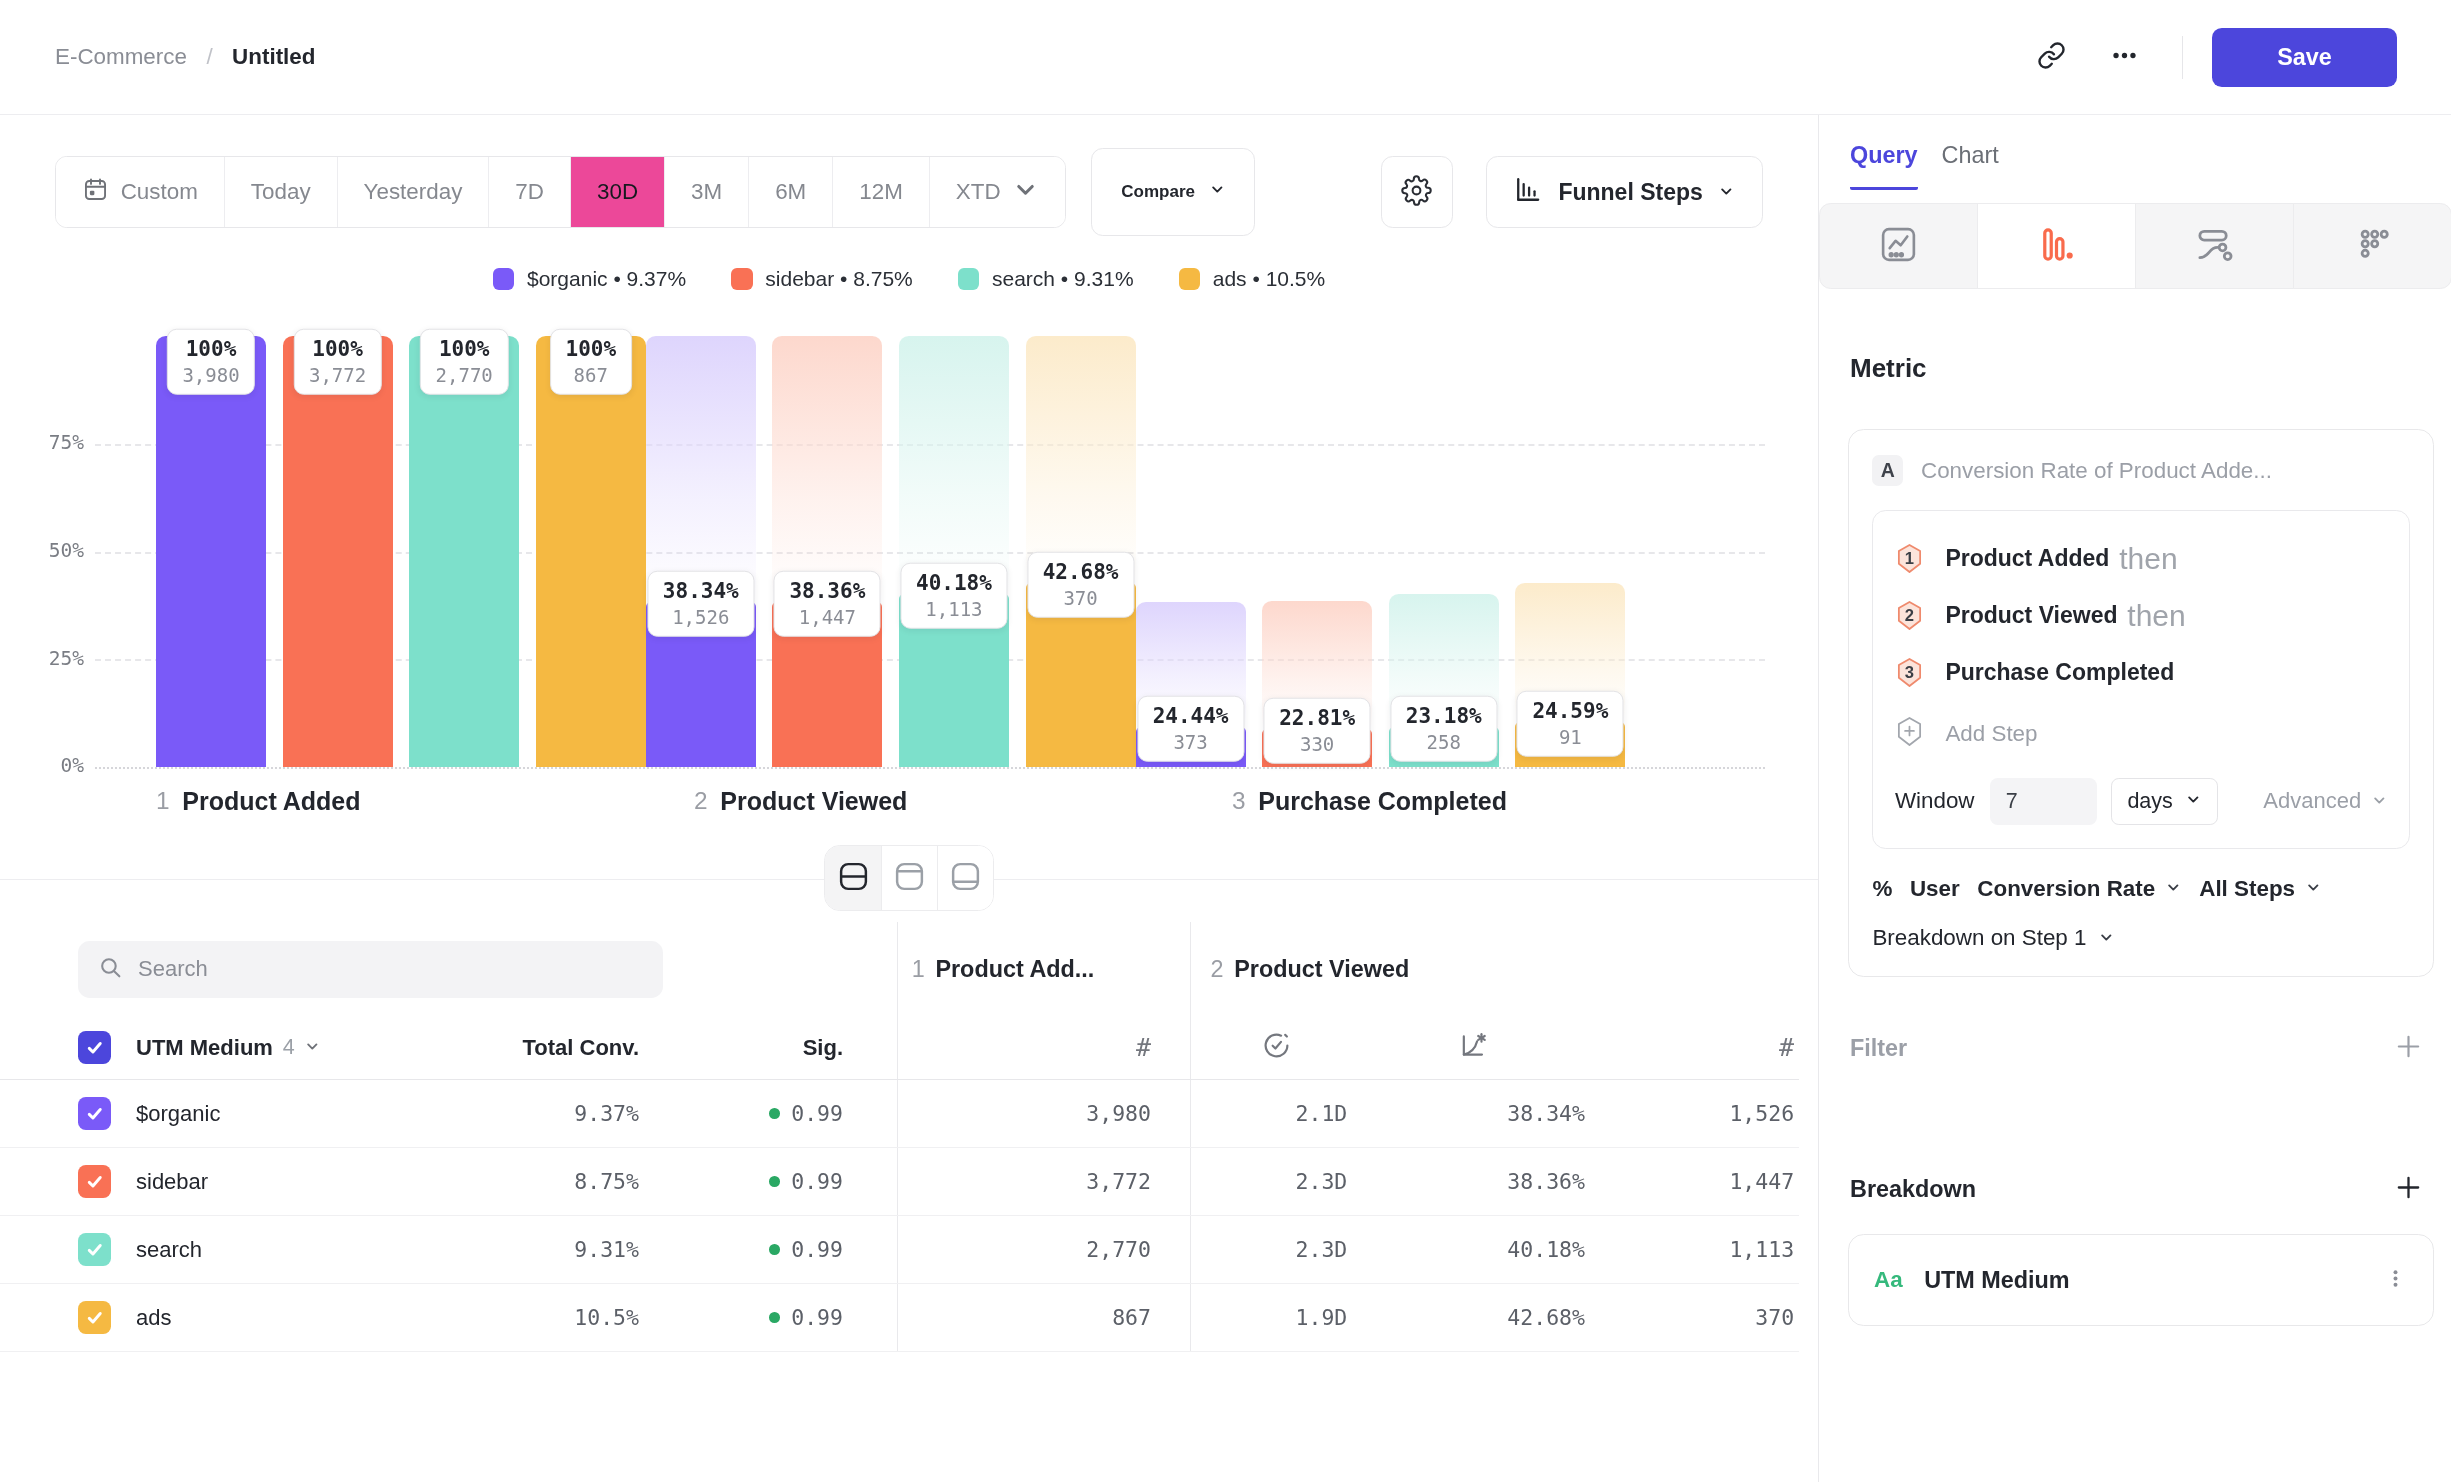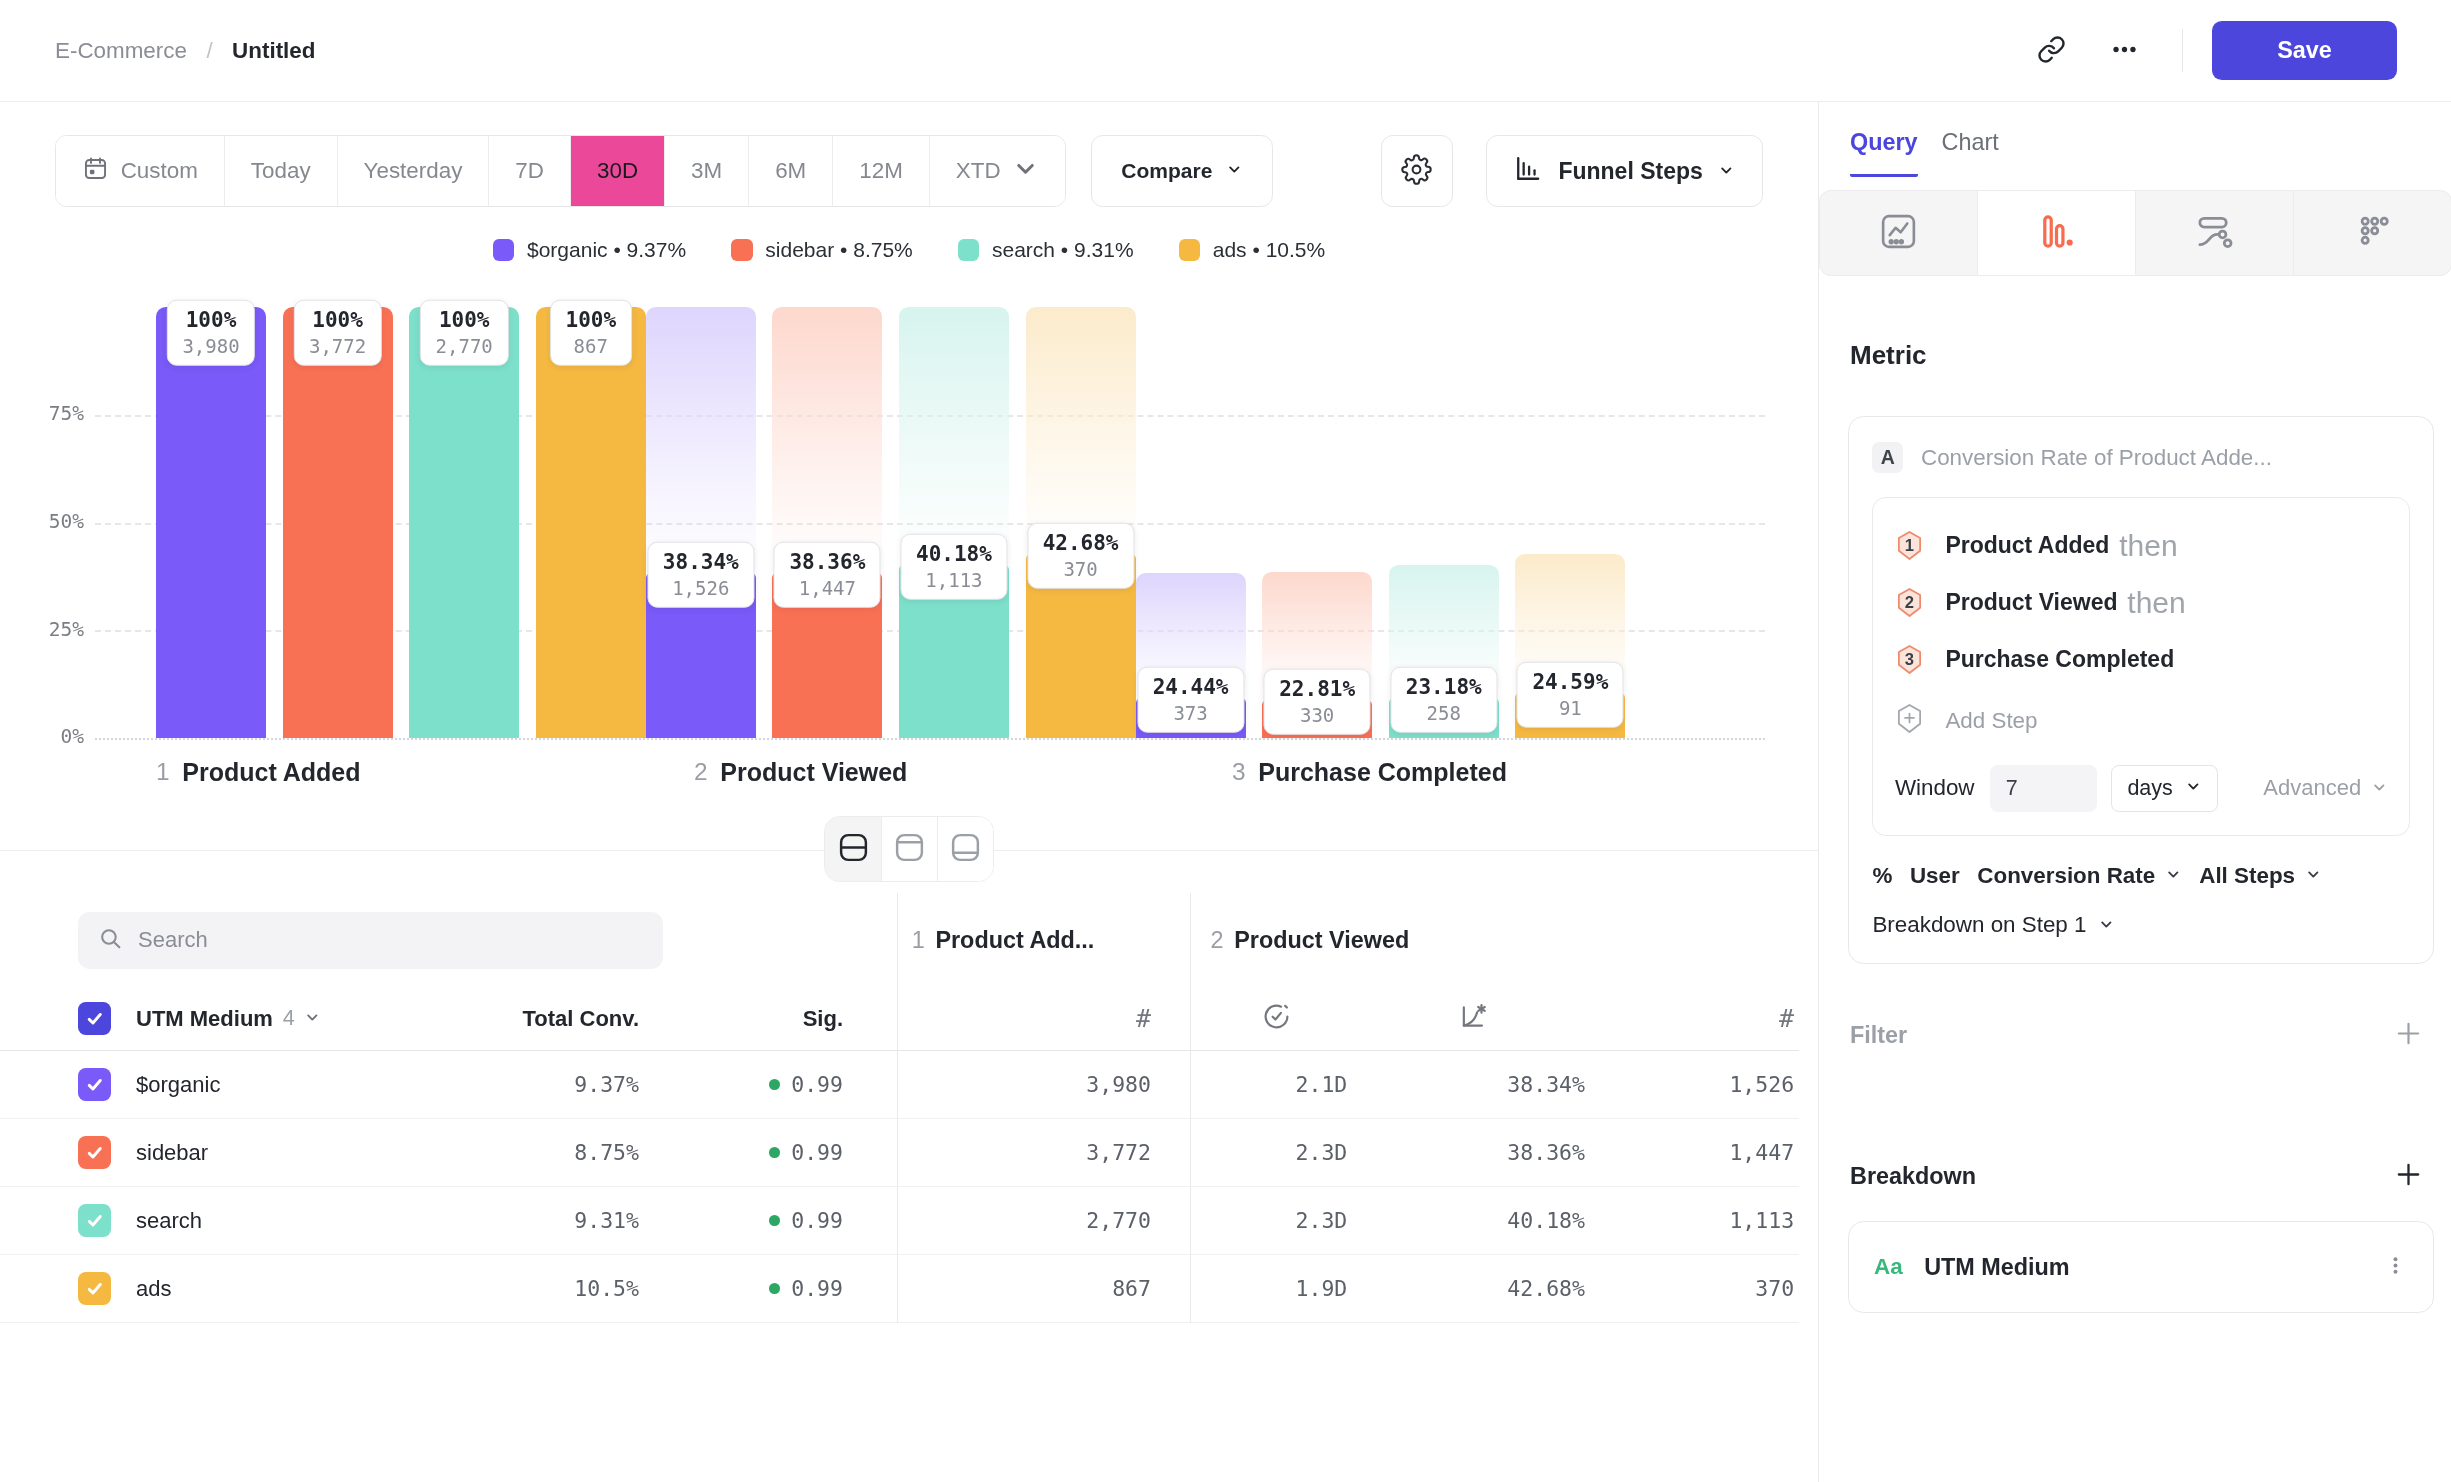--- a/index.html
+++ b/index.html
@@ -1,20 +1,20 @@
 <!DOCTYPE html>
 <html><head>
 <meta charset="utf-8">
 <style>
   * { box-sizing: border-box; margin: 0; padding: 0; }
   html,body { width: 2452px; height: 1482px; overflow: hidden; background:#fff;
     font-family: "Liberation Sans", sans-serif; color:#23262d; }
 
   
-  .app-header { height:102px; display:flex; align-items:center; border-bottom:1px solid #ededf0; padding:0 55px; }
+  .app-header { height:115px; display:flex; align-items:center; border-bottom:1px solid #ededf0; padding:0 55px; }
   .crumbs { display:flex; align-items:center; font-size:22.4px; }
   .crumb-parent { color:#8a8d95; font-weight:500; }
   .crumb-sep { color:#c0c2c8; margin:0 19.5px; font-size:22.4px; }
   .crumb-current { color:#23262d; font-weight:600; }
   .header-actions { margin-left:auto; display:flex; align-items:center; }
   .hbtn { background:none; border:none; cursor:pointer; color:#23262d; display:flex; align-items:center; padding:9.8px; }
   .hbtn svg { width:29px; height:29px; }
   .hdr-divider { width:1px; height:43px; background:#e6e6e9; margin:0 29px 0 33px; }
   .save-btn { width:185px; height:59px; background:#4c46dc; color:#fff; font-size:23.4px; font-weight:600;
     border:none; border-radius:9.8px; cursor:pointer; font-family:inherit; }
@@ -25,22 +25,22 @@
   .sidebar { width:634px; border-left:1px solid #e9e9ec; }
 
   
   .toolbar { display:flex; align-items:center; margin:33px 55px 0 55px; }
   .range-group { display:flex; border:1px solid #e7e7ea; border-radius:11.7px; overflow:hidden; height:72px; }
   .range-btn { display:flex; align-items:center; gap:11.7px; padding:0 26px; background:#fff; border:none;
     border-left:1px solid #ededf0; font-size:22.4px; color:#85888f; font-weight:500; cursor:pointer; font-family:inherit; }
   .range-btn:first-child { border-left:none; }
   .range-btn.active { background:#ec4899; color:#17191f; font-weight:400; }
   .range-btn .icn svg { width:27px; height:27px; color:#6f7278; }
-  .compare-btn { margin-left:25px; display:flex; align-items:center; gap:13.7px; height:72px; padding:0 29px;
-    border:1px solid #e7e7ea; border-radius:11.7px; background:#fff; font-size:21px; font-weight:600; color:#23262d; cursor:pointer; font-family:inherit; }
+  .compare-btn { margin-left:25px; display:flex; align-items:center; gap:13.7px; height:88px; padding:0 29px;
+    border:1px solid #e7e7ea; border-radius:11.7px; background:#fff; font-size:17px; font-weight:600; color:#23262d; cursor:pointer; font-family:inherit; }
   .tool-spacer { flex:1; }
   .gear-btn { width:72px; height:72px; border:1px solid #e7e7ea; border-radius:11.7px; background:#fff;
     display:flex; align-items:center; justify-content:center; cursor:pointer; }
   .gear-btn svg { width:31px; height:31px; color:#2a2d34; }
   .charttype-btn { margin-left:33px; display:flex; align-items:center; gap:15.6px; height:72px; padding:0 27px;
     border:1px solid #e7e7ea; border-radius:11.7px; background:#fff; font-size:23px; font-weight:600; color:#23262d; cursor:pointer; font-family:inherit; }
   .charttype-btn svg { width:29px; height:29px; }
   .chev svg { width:16.6px; height:16.6px; color:inherit; }
   .chev.gray svg { color:#9ba0a7; }
 

